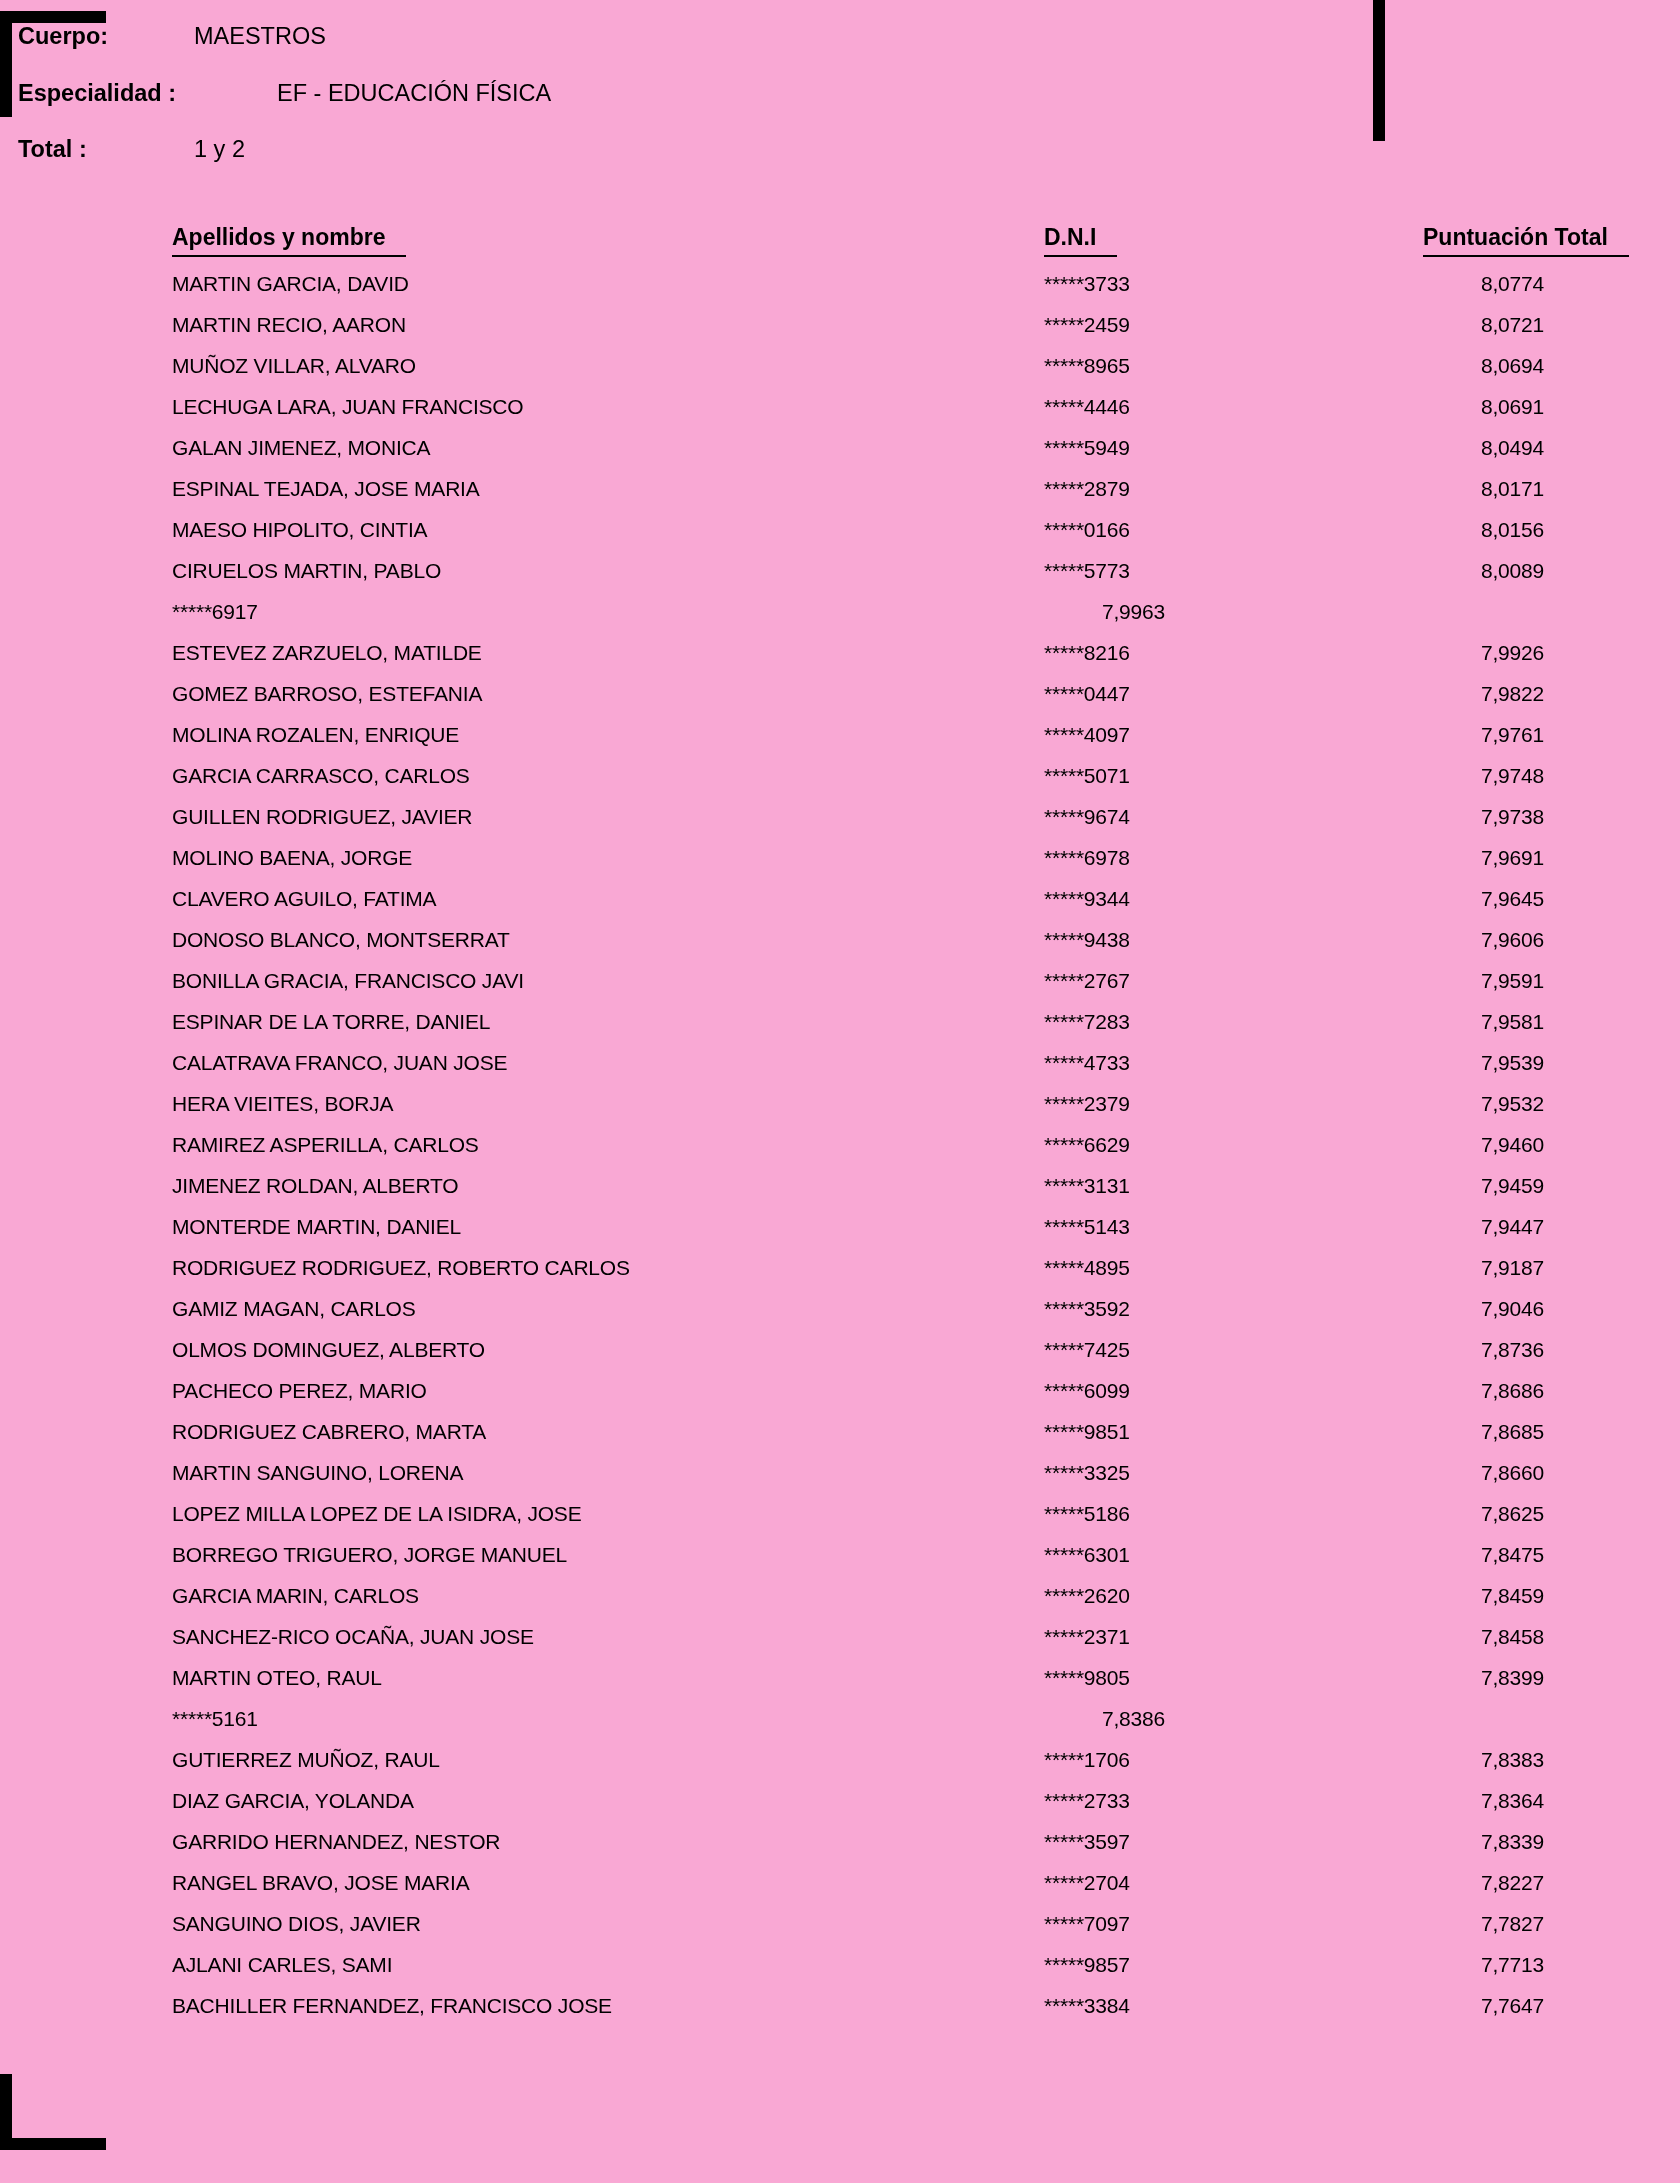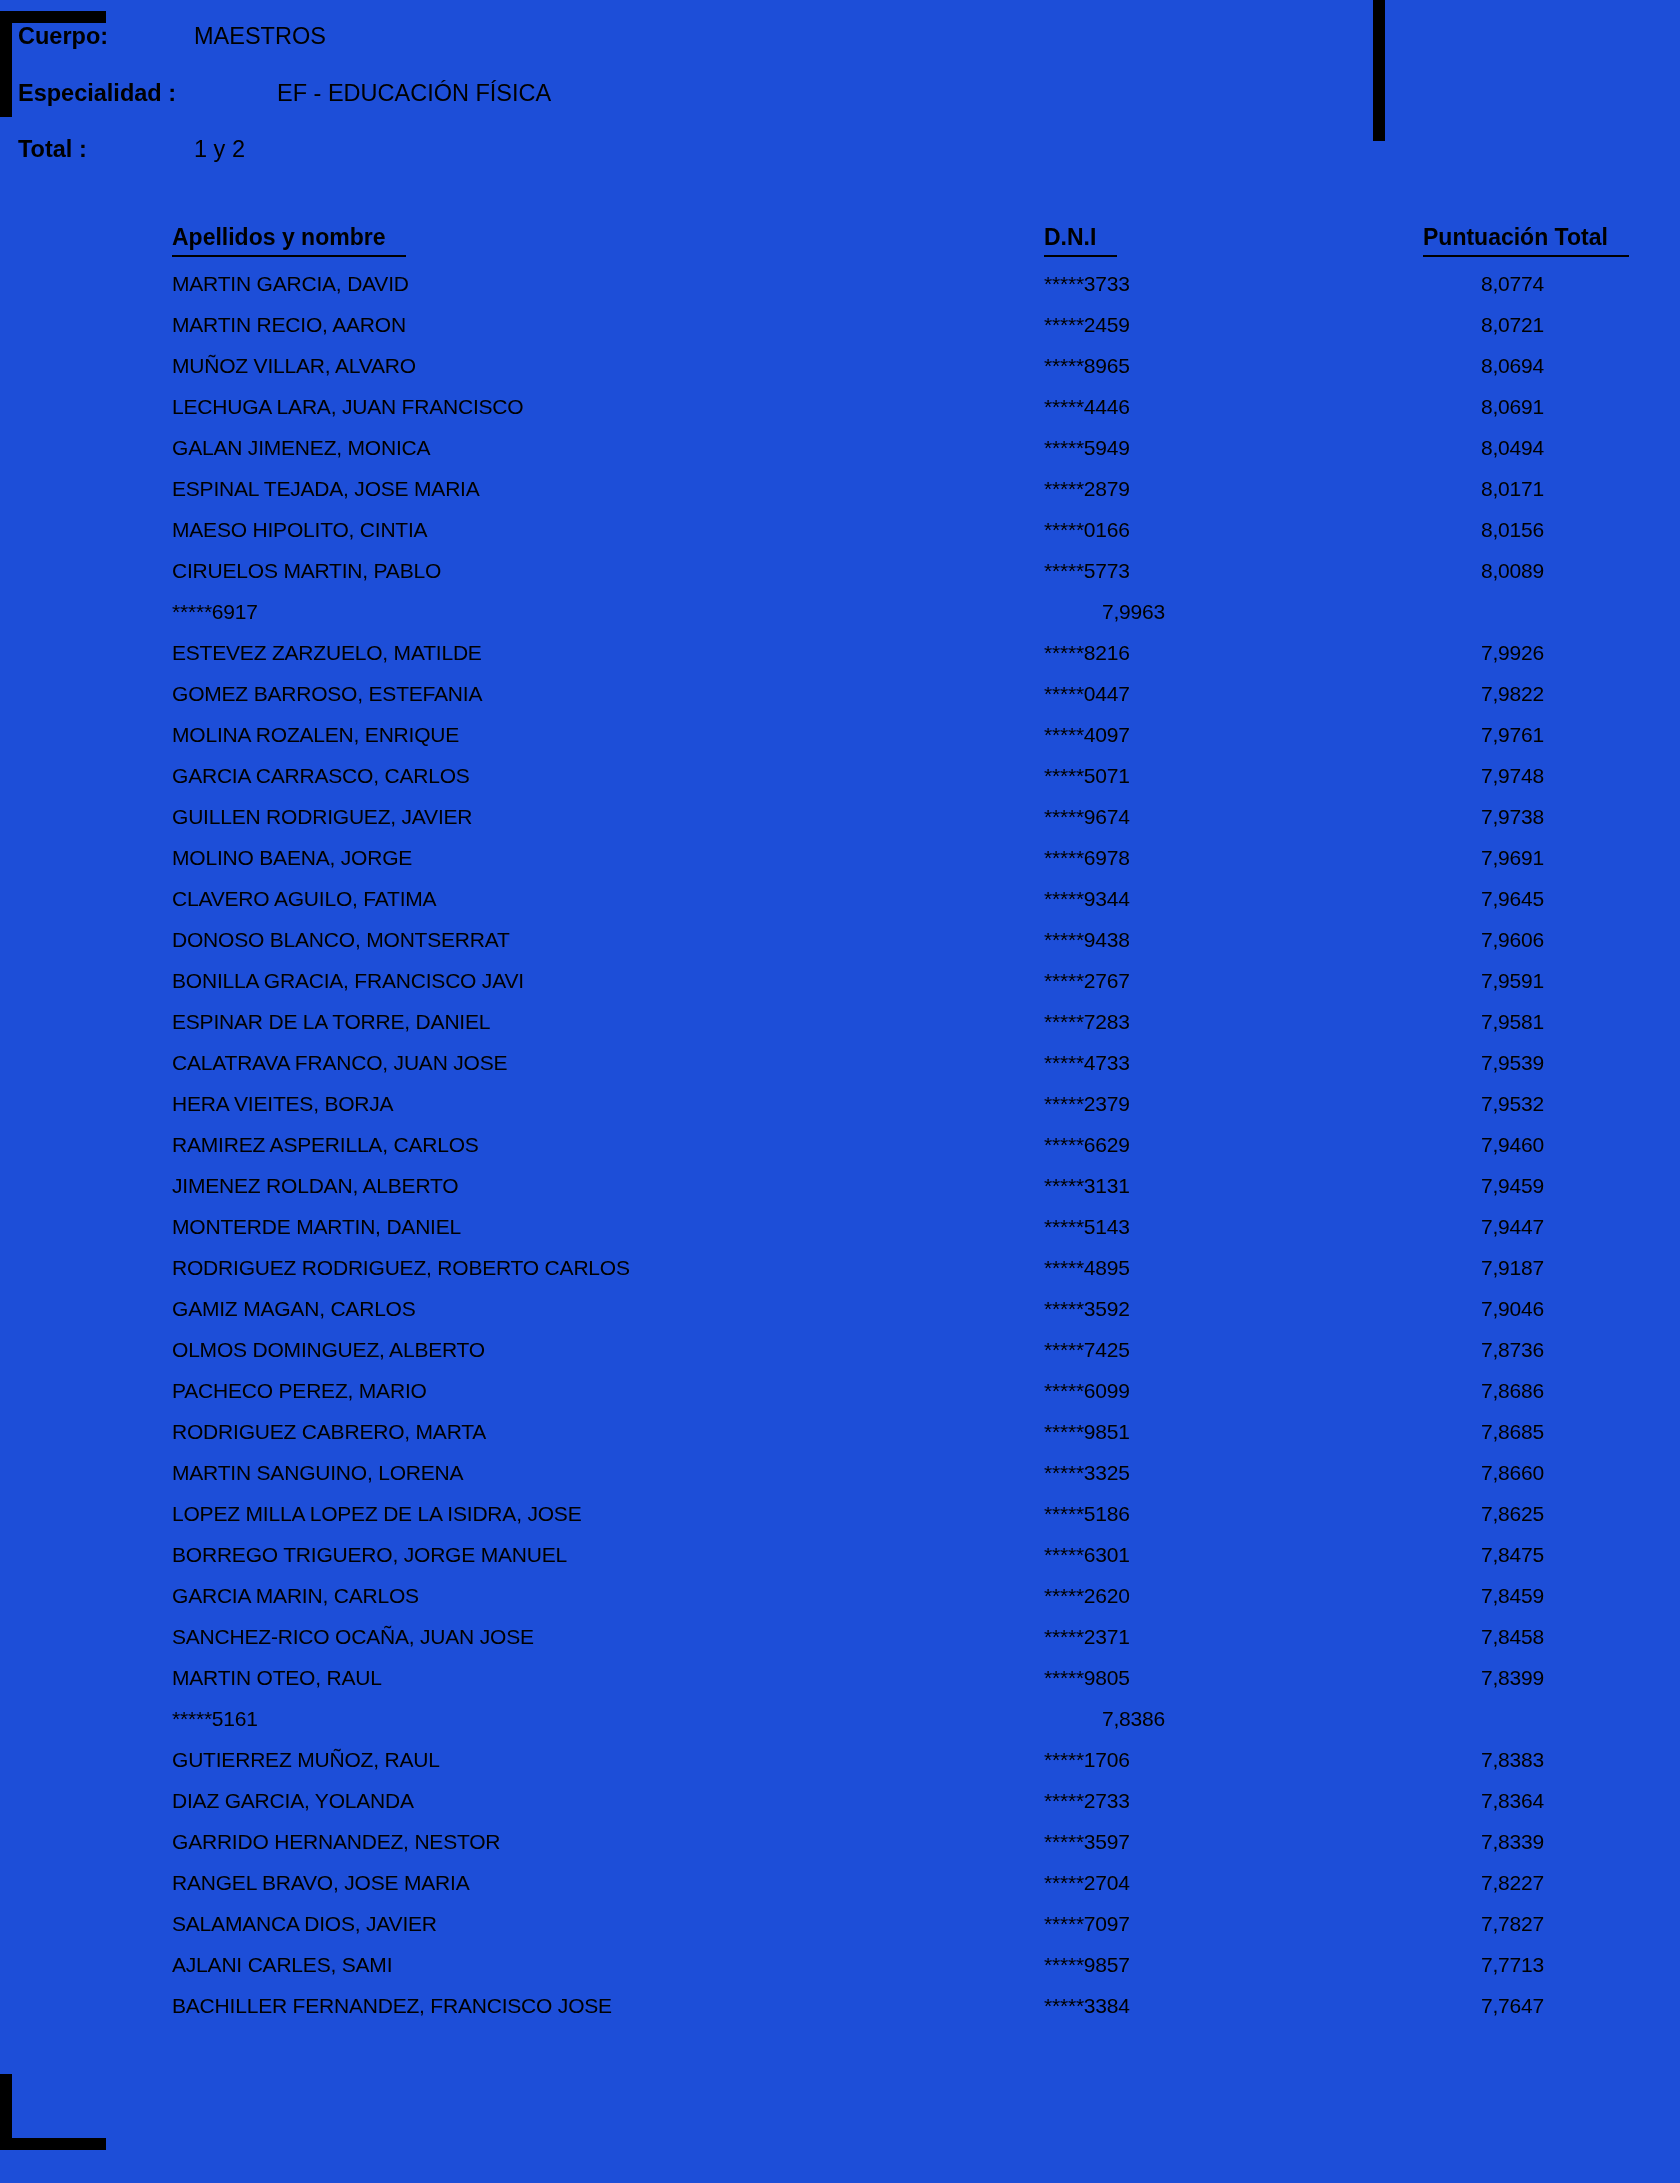--- a/index.html
+++ b/index.html
@@ -1,21 +1,21 @@
 <!DOCTYPE html>
 <html style="font-size:12px"><head>
 <meta charset="utf-8">
 <style>
   html,body{margin:0;padding:0;}
   body{background:#ffffff;}
   .page{
     position:relative;
     width:1681px;
     height:2183px;
-    background:#1d4ed8;
+    background:#f9a8d4;
     color:#000;
     font-family:"Liberation Sans", sans-serif;
     overflow:hidden;
   }
 
   
   .mark{position:absolute;background:#000;}
   .mark-tl-h{left:0;top:10.6px;width:106px;height:12px;}
   .mark-tl-v{left:0;top:10.6px;width:12px;height:106px;}
   .mark-tr-v{left:1373px;top:0;width:12px;height:141px;}
@@ -271,21 +271,21 @@
           <div class="cell name">GARRIDO HERNANDEZ, NESTOR</div>
           <div class="cell dni">*****3597</div>
           <div class="cell score">7,8339</div>
         </div>
         <div class="trow">
           <div class="cell name">RANGEL BRAVO, JOSE MARIA</div>
           <div class="cell dni">*****2704</div>
           <div class="cell score">7,8227</div>
         </div>
         <div class="trow">
-          <div class="cell name">SALAMANCA DIOS, JAVIER</div>
+          <div class="cell name">SANGUINO DIOS, JAVIER</div>
           <div class="cell dni">*****7097</div>
           <div class="cell score">7,7827</div>
         </div>
         <div class="trow">
           <div class="cell name">AJLANI CARLES, SAMI</div>
           <div class="cell dni">*****9857</div>
           <div class="cell score">7,7713</div>
         </div>
         <div class="trow">
           <div class="cell name">BACHILLER FERNANDEZ, FRANCISCO JOSE</div>

